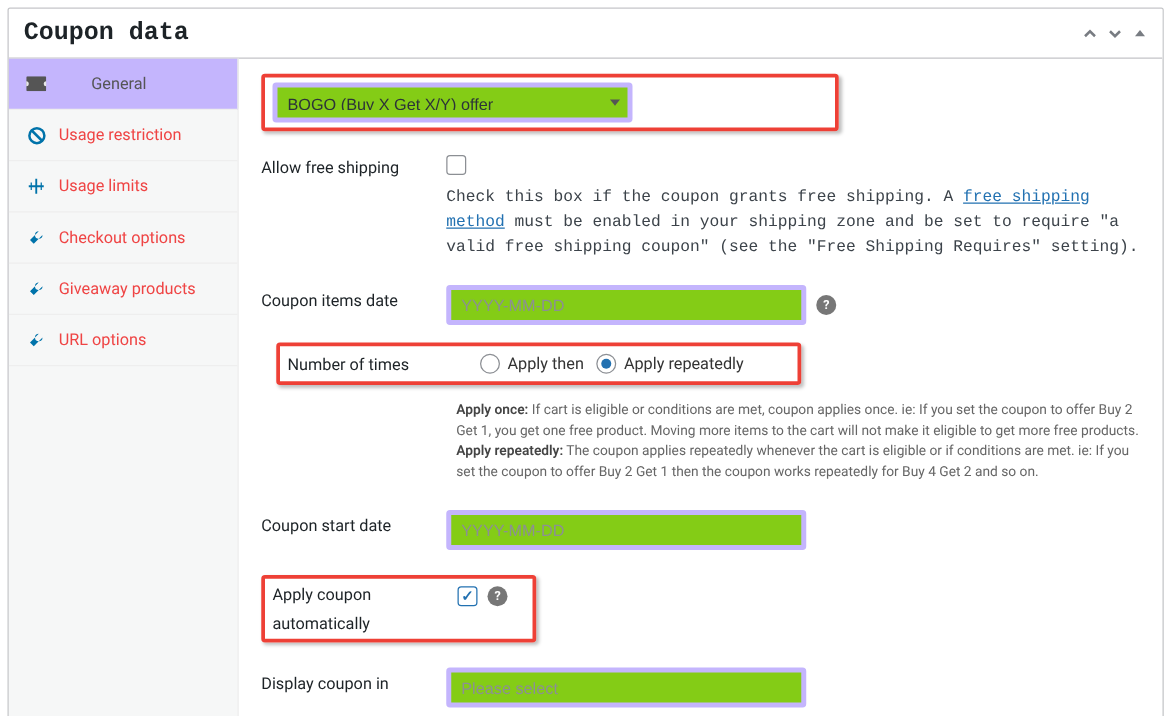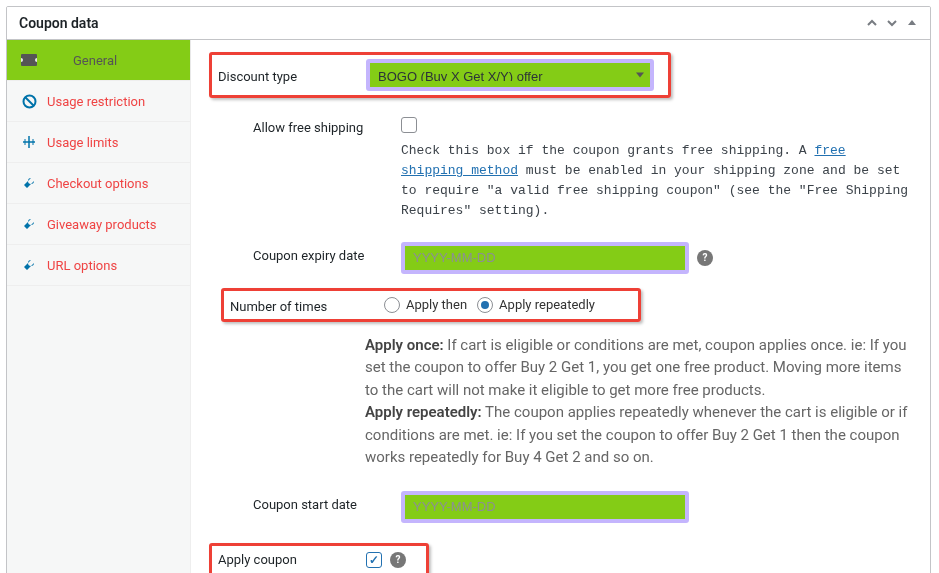--- a/index.html
+++ b/index.html
@@ -1,29 +1,29 @@
 <!DOCTYPE html>
 <html><head>
 <meta charset="utf-8">
 <style>
 * { box-sizing: border-box; margin: 0; padding: 0; }
 body { font-family: -apple-system, BlinkMacSystemFont, "Segoe UI", Roboto, sans-serif; font-size: 13px; color: #1d2327; background: #fff; padding: 6px; }
 .panel { border: 1px solid #c3c4c7; border-radius: 2px; width: 925px; overflow: hidden; background: #fff; }
 .panel-header { display: flex; align-items: center; justify-content: space-between; border-bottom: 1px solid #c3c4c7; padding: 8px 12px; background: #fff; }
-.panel-title { font-size: 14px; font-weight: 600; }
+.panel-title { font-size: 20px; font-weight: 600; font-family: Liberation Mono, monospace; }
 .panel-controls { display: flex; gap: 8px; align-items: center; color: #787c82; }
 .panel-controls span { cursor: pointer; font-size: 13px; }
 .panel-body { display: flex; min-height: 520px; }
 .sidebar { width: 184px; background: #f6f7f7; border-right: 1px solid #eee; }
 .sidebar-item { display: flex; align-items: center; gap: 10px; padding: 12px 14px; color: #ef4444; cursor: pointer; font-size: 13px; border-bottom: 1px solid #eee; }
-.sidebar-item.active { background: #84cc16; color: #555; position: relative; gap: 36px; }
+.sidebar-item.active { background: #c4b5fd; color: #555; position: relative; gap: 36px; }
 .sidebar-item.active::after { content: ""; position: absolute; right: -1px; top: 0; bottom: 0; width: 1px; background: #e8e8e8; }
 .sidebar-item .ico { width: 16px; height: 16px; display: inline-flex; align-items: center; justify-content: center; flex-shrink: 0; }
 .content { flex: 1; padding: 12px 18px 18px 18px; }
-.field-row { display: flex; align-items: flex-start; padding: 10px 0; margin-left: 44px; }
+.field-row { display: flex; align-items: flex-start; padding: 10px 0; }
 .field-label { width: 148px; padding-top: 6px; color: #1d2327; font-size: 13px; flex-shrink: 0; }
 .field-control { flex: 1; display: flex; flex-direction: column; gap: 6px; }
 .control-line { display: flex; align-items: center; gap: 8px; flex-wrap: wrap; }
 select, input[type="text"] { border: 4px solid #c4b5fd; border-radius: 3px; padding: 6px 8px; font-size: 13px; color: #2c3338; background: #84cc16; }
 select { width: 288px; height: 32px; appearance: none; background-image: none; padding-right: 26px; position: relative; }
 .select-wrap { position: relative; display: inline-block; }
 .select-wrap::after { content: ""; position: absolute; right: 10px; top: 50%; transform: translateY(-50%); border-left: 4px solid transparent; border-right: 4px solid transparent; border-top: 5px solid #555; pointer-events: none; }
 input[type="text"] { width: 288px; height: 32px; }
 input::placeholder { color: #8c8f94; }
 .checkbox { width: 16px; height: 16px; border: 1px solid #8c8f94; border-radius: 3px; display: inline-flex; align-items: center; justify-content: center; background: #fff; cursor: pointer; }
@@ -32,21 +32,21 @@
 .radio { width: 16px; height: 16px; border: 1px solid #8c8f94; border-radius: 50%; display: inline-flex; align-items: center; justify-content: center; background: #fff; cursor: pointer; }
 .radio.checked::after { content: ""; width: 8px; height: 8px; border-radius: 50%; background: #2271b1; }
 .desc { color: #3c434a; font-size: 13px; line-height: 1.55; max-width: 580px; font-family: Liberation Mono, monospace; }
 .desc a { color: #2271b1; text-decoration: underline; }
 .help-icon { width: 16px; height: 16px; border-radius: 50%; background: #777; color: #fff; display: inline-flex; align-items: center; justify-content: center; font-size: 10px; font-weight: bold; cursor: help; }
 .highlight { border: 3px solid #ee4036; border-radius: 3px; padding: 4px 6px; box-shadow: 2px 2px 3px rgba(0,0,0,0.25); }
 .highlight-inline { display: inline-flex; align-items: center; }
 .hl-row { display: flex; align-items: center; }
 .hl-row .field-label { padding-top: 3px; }
 .radio-group { display: flex; align-items: center; gap: 6px; padding: 2px 6px; }
-.explain { color: #666; font-size: 15px; line-height: 1.5; max-width: 580px; margin-left: 4px; margin-top: 12px; }
+.explain { color: #666; font-size: 11px; line-height: 1.5; max-width: 580px; margin-left: 4px; margin-top: 12px; }
 .explain b { font-weight: 600; color: #444; }
 .row-discount { margin-bottom: 6px; }
 .icon-svg { display: block; }
 .label-sm { font-size: 13px; color: #333; }
 </style>
 </head>
 <body>
 
 <div class="panel">
   <div class="panel-header">
@@ -124,42 +124,41 @@
               <path d="M9 2 a3 3 0 1 0 3 3 L8 9 L5 12 L2 9 L5 6 Z" fill="#0073aa"></path>
             </svg>
           </span>
         <span>URL options</span>
       </div>
     </div>
 
     <div class="content">
 
       <div class="highlight hl-row row-discount" style="width:462px;">
-        <div class="field-label">Discount type</div>
         <div class="select-wrap">
           <select>
             <option>BOGO (Buy X Get X/Y) offer</option>
           </select>
         </div>
       </div>
 
       <div class="field-row">
         <div class="field-label">Allow free shipping</div>
         <div class="field-control">
           <div class="control-line" style="align-items:flex-start;">
             <span class="checkbox" style="margin-top:3px;"></span>
             <span class="desc">
               <span>Check this box if the coupon grants free shipping. A </span><a href="#">free shipping method</a><span> must be enabled in your shipping zone and be set to require "a valid free shipping coupon" (see the "Free Shipping Requires" setting).</span>
             </span>
           </div>
         </div>
       </div>
 
       <div class="field-row">
-        <div class="field-label">Coupon expiry date</div>
+        <div class="field-label">Coupon items date</div>
         <div class="field-control">
           <div class="control-line">
             <input type="text" placeholder="YYYY-MM-DD" style="">
             <span class="help-icon">?</span>
           </div>
         </div>
       </div>
 
       <div style="margin:4px 0 2px 0;padding-left:12px;">
         <div class="highlight hl-row" style="width:420px;">

